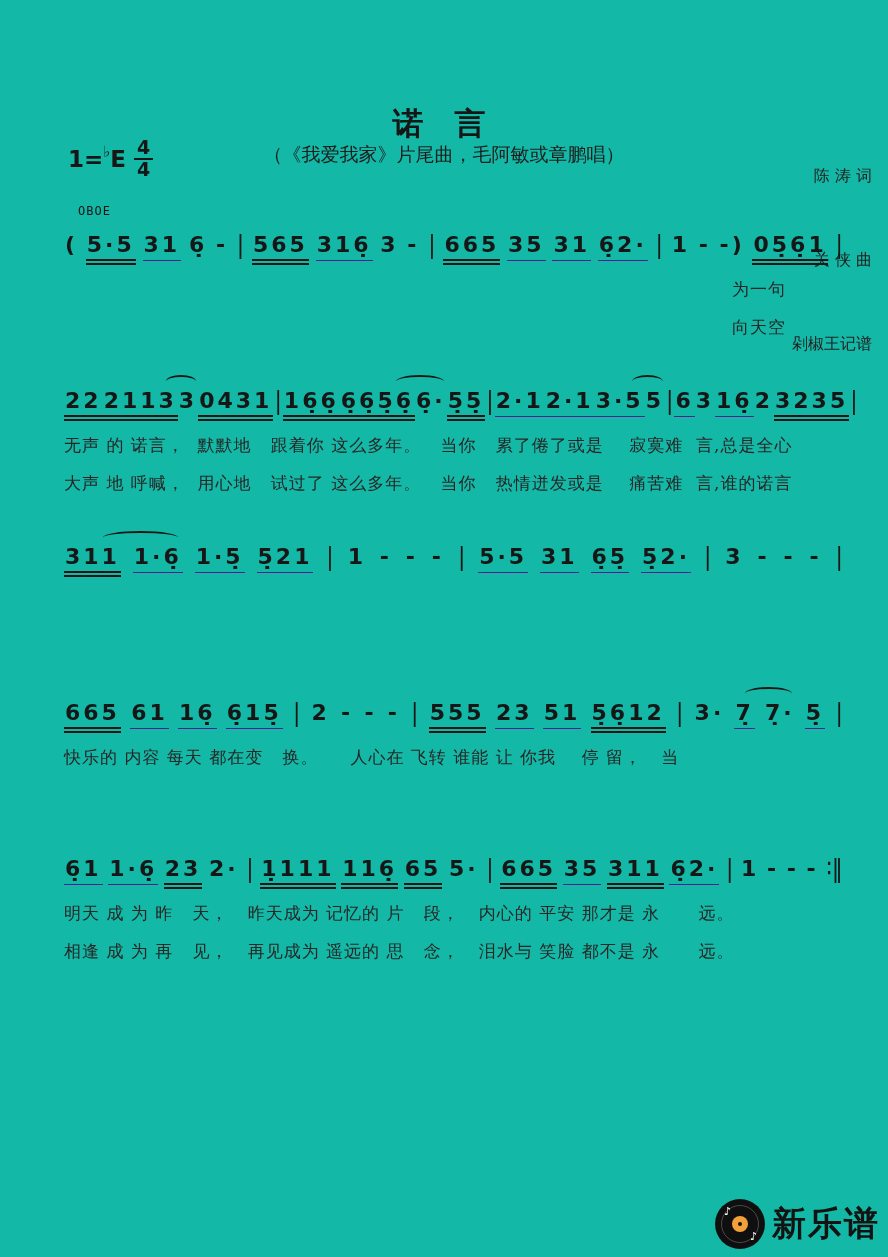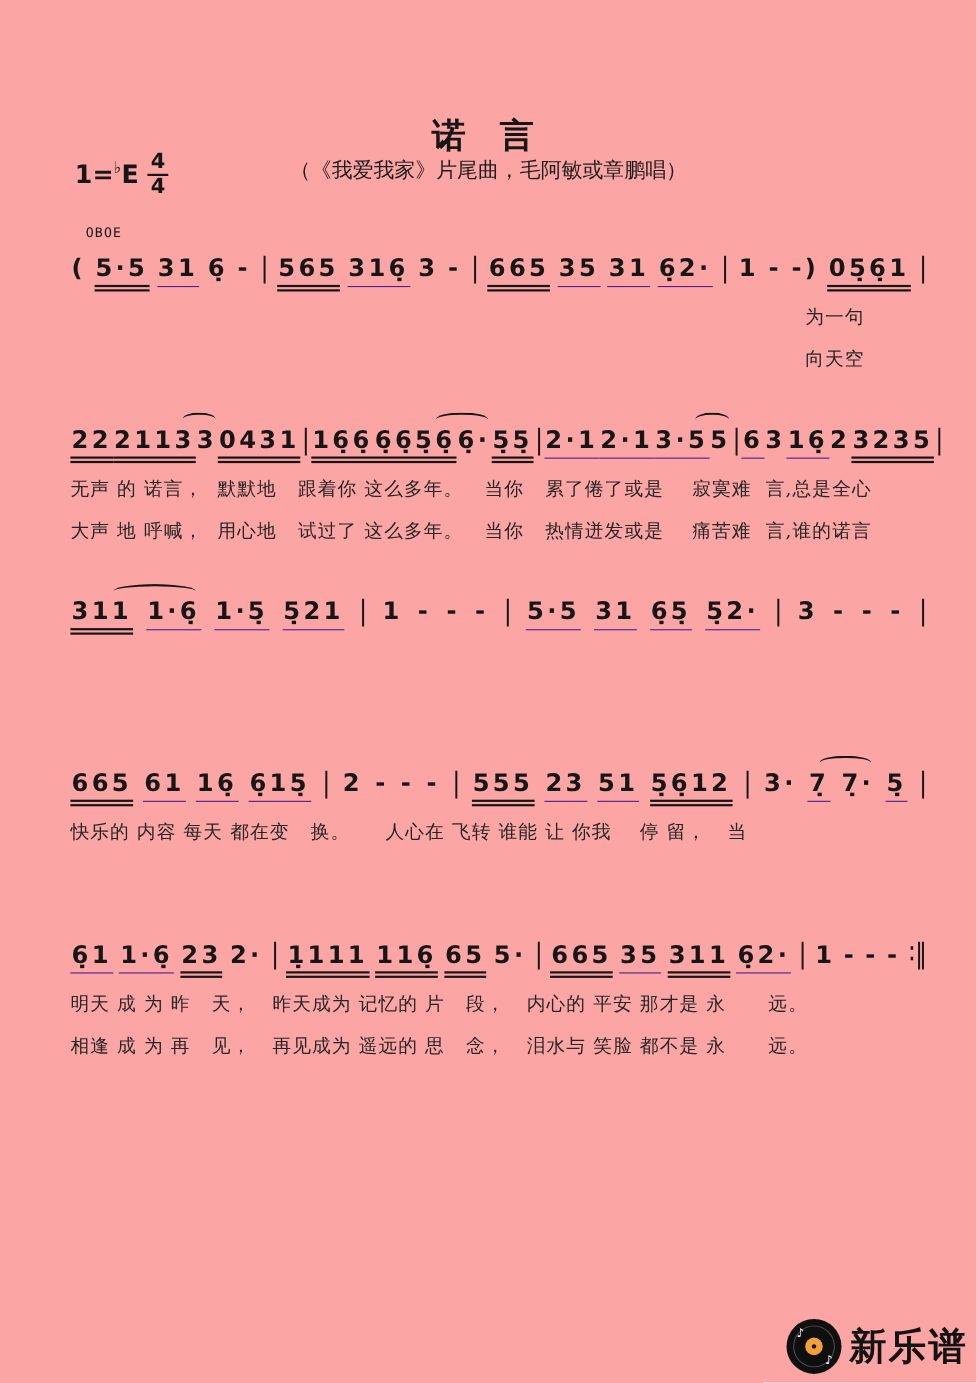--- a/index.html
+++ b/index.html
@@ -1,16 +1,16 @@
 <!DOCTYPE html>
 <html><head>
 <meta charset="utf-8">
 <style>
   html,body{margin:0;padding:0;background:#ffffff;}
-  .page{position:relative;width:888px;height:1257px;background:#fca5a5;color:#161616;
+  .page{position:relative;width:888px;height:1257px;background:#14b8a6;color:#161616;
         font-family:"DejaVu Sans",sans-serif;overflow:hidden;}
 
   .title{position:absolute;top:82px;left:0;width:100%;text-align:center;
          font-family:"DejaVu Serif",serif;font-weight:700;font-size:31px;letter-spacing:10px;}
   .subtitle{position:absolute;top:142px;left:0;width:100%;text-align:center;
             font-family:"DejaVu Serif",serif;font-size:19px;color:#1c1c1c;}
   .credits{position:absolute;top:106px;right:16px;width:190px;text-align:right;
            font-family:"DejaVu Serif",serif;font-size:16px;line-height:28px;color:#222;white-space:pre;}
 
   .keysig{position:absolute;top:138px;left:68px;display:flex;align-items:center;
@@ -50,20 +50,25 @@
 </style>
 </head>
 <body>
 
 <div class="page">
 
   <h1 class="title">诺 言</h1>
 
   <div class="subtitle">（《我爱我家》片尾曲，毛阿敏或章鹏唱）</div>
 
+  <div class="credits">
+    <div>陈 涛 词</div>
+    <div>关 侠 曲</div>
+    <div>剁椒王记谱</div>
+  </div>
 
   <div class="keysig">
     <span>1=</span>
       <span class="flat">♭</span>
       <span>E</span>
     <span class="timesig">
       <span class="num">4</span>
       <span>4</span>
     </span>
   </div>

